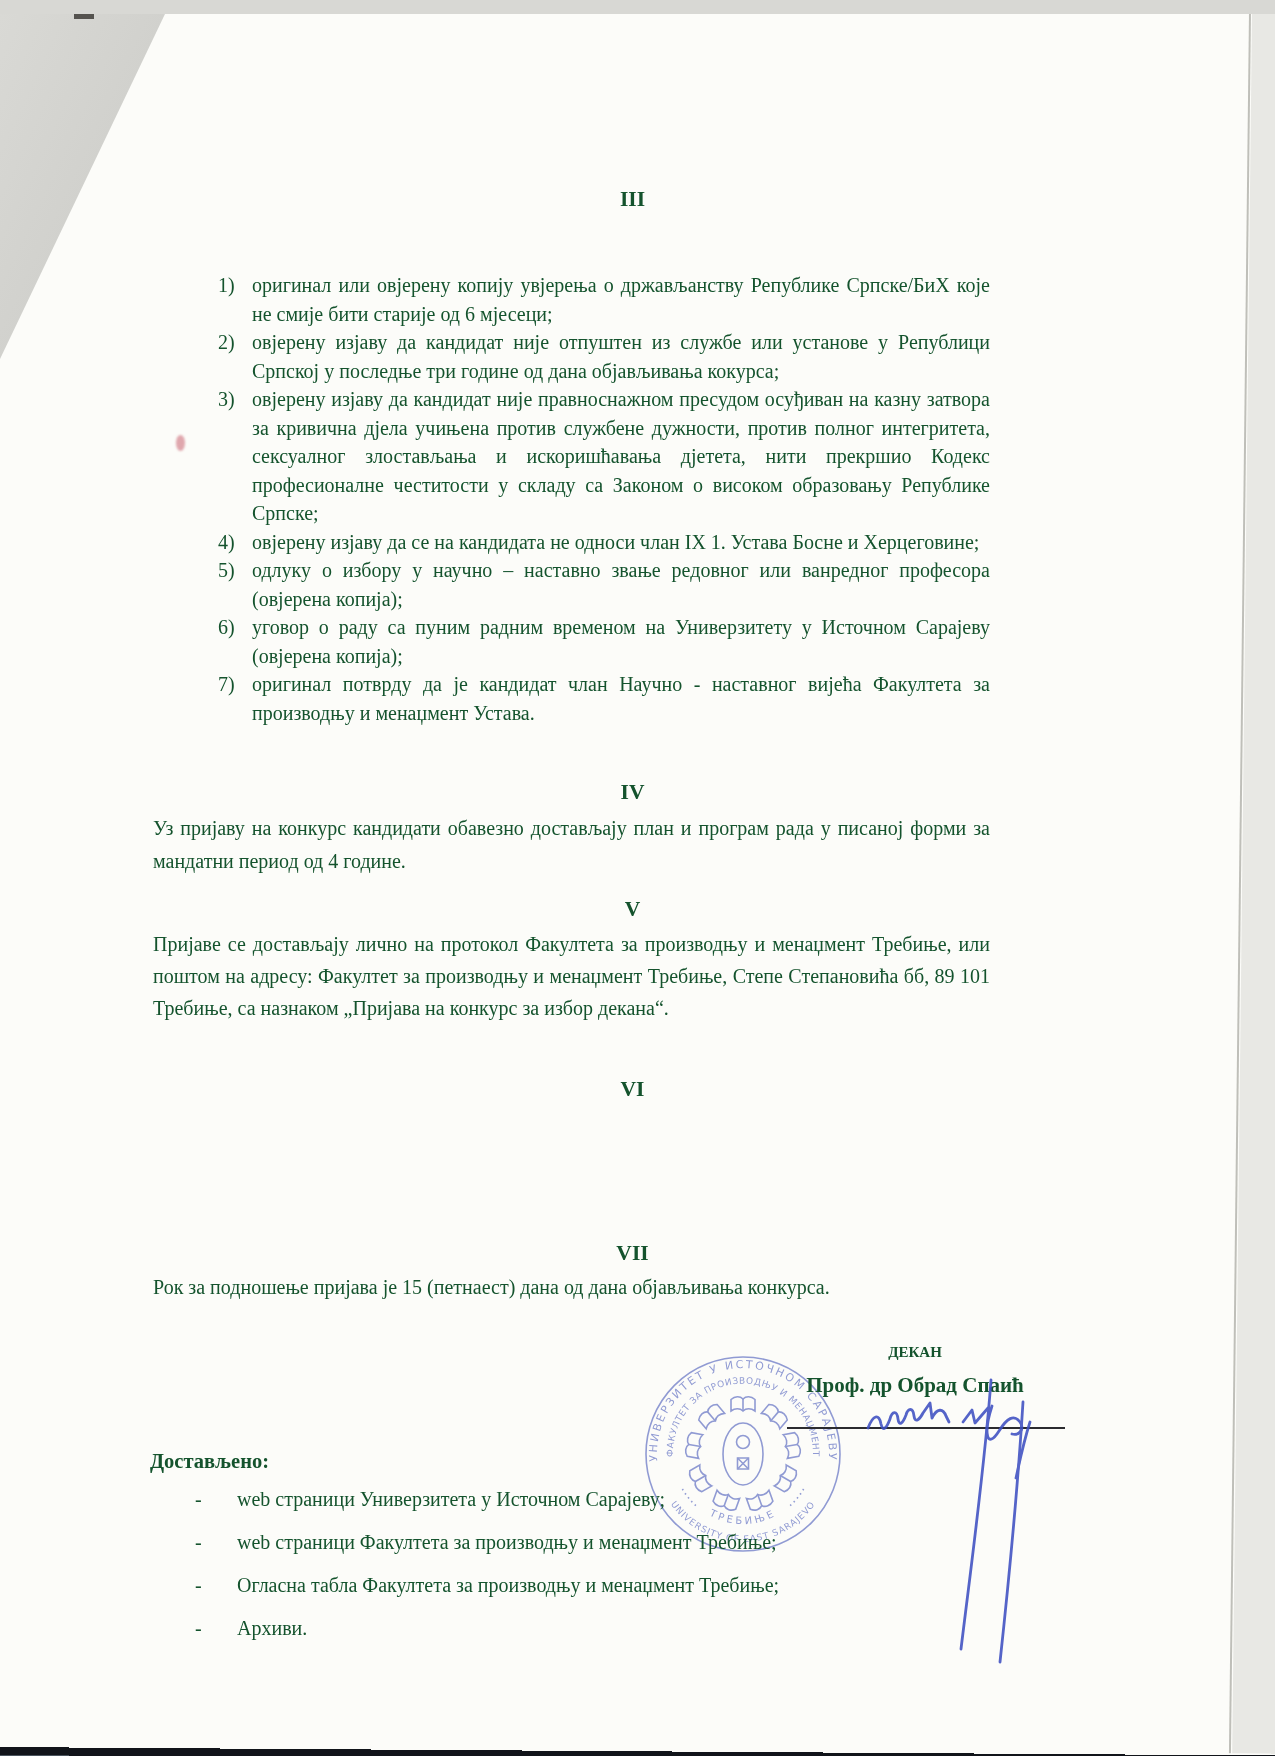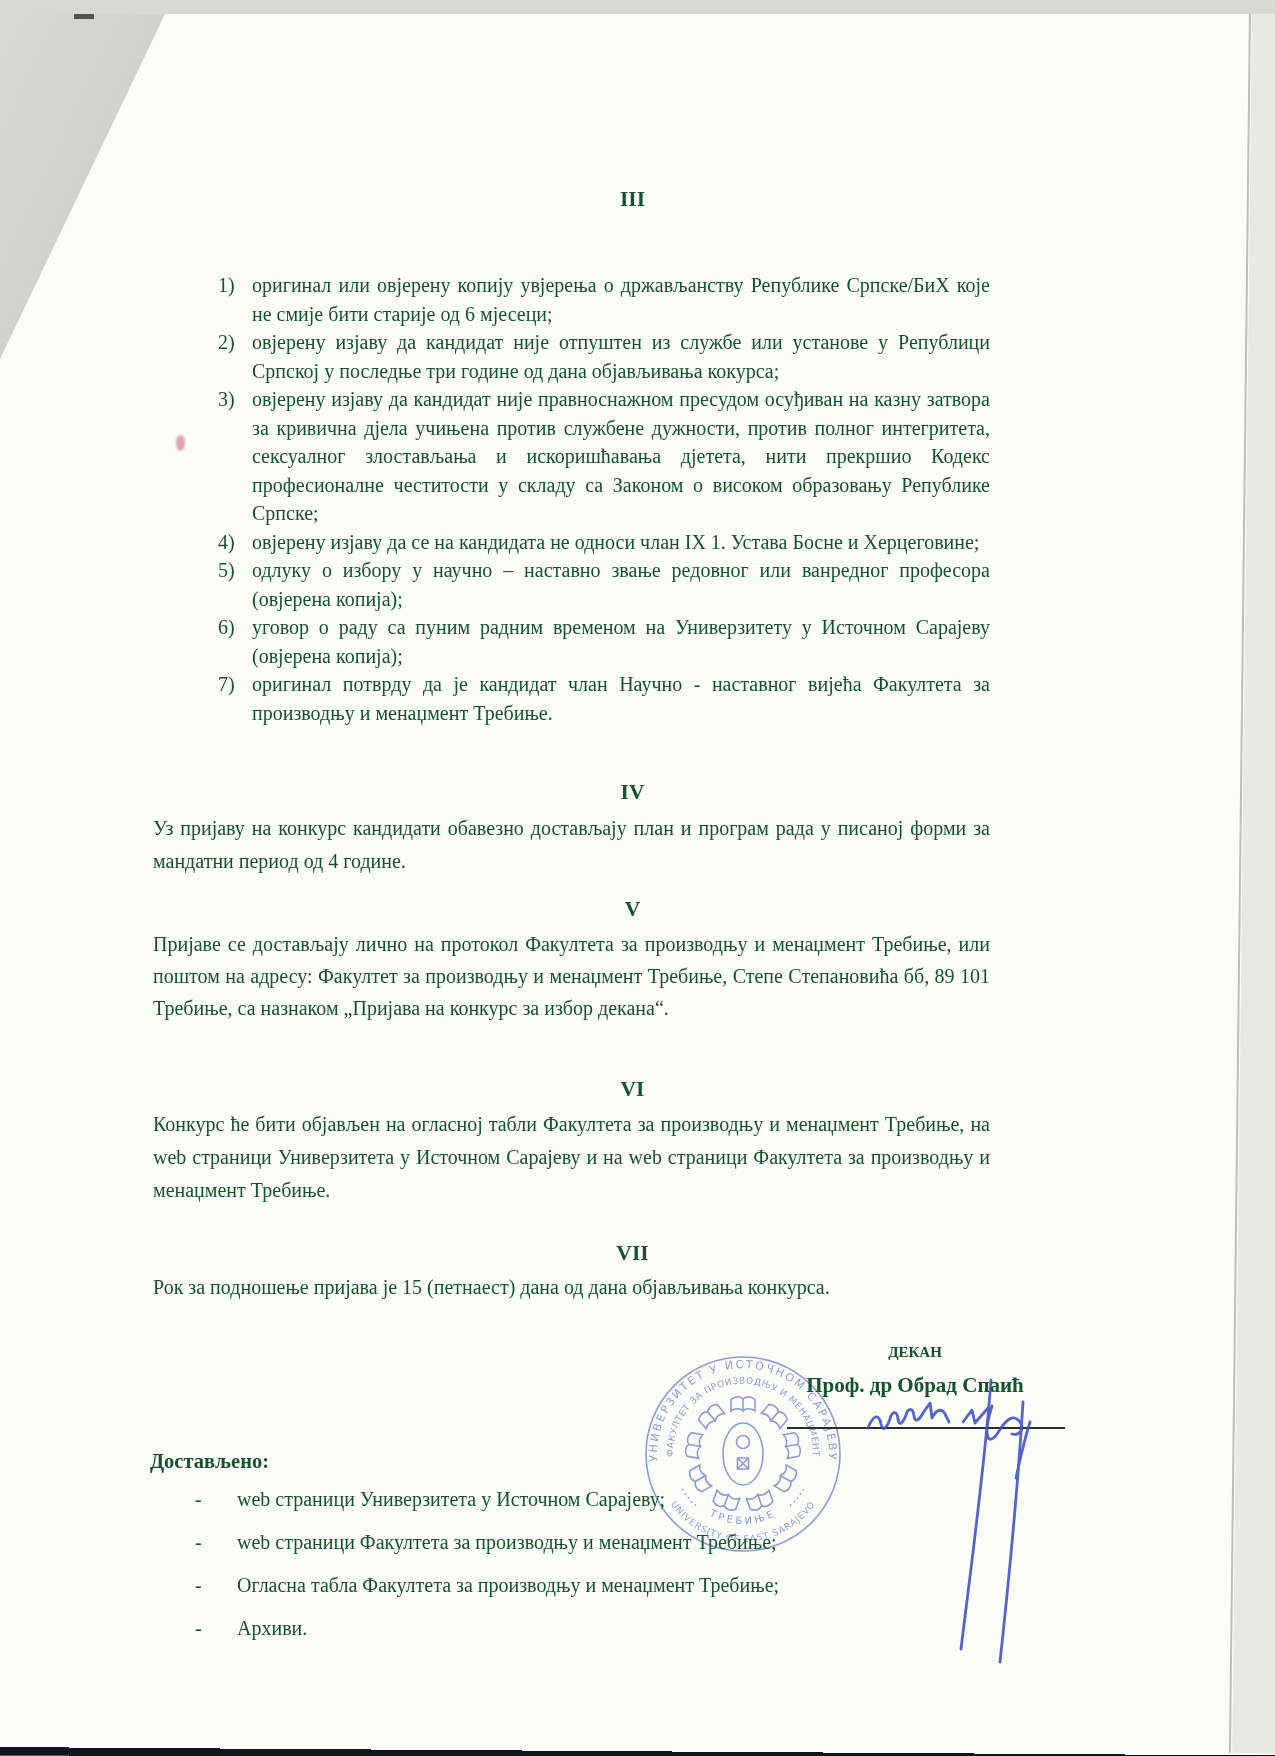--- a/index.html
+++ b/index.html
@@ -82,32 +82,31 @@
     <li>
       <span class="num">5)</span>
       <span class="itext">одлуку о избору у научно – наставно звање редовног или ванредног професора (овјерена копија);</span>
     </li>
     <li>
       <span class="num">6)</span>
       <span class="itext">уговор о раду са пуним радним временом на Универзитету у Источном Сарајеву (овјерена копија);</span>
     </li>
     <li>
       <span class="num">7)</span>
-      <span class="itext">оригинал потврду да је кандидат члан Научно - наставног вијећа Факултета за производњу и менаџмент Требиње.</span>
+      <span class="itext">оригинал потврду да је кандидат члан Научно - наставног вијећа Факултета за производњу и менаџмент Устава.</span>
     </li>
   </ol>
 
   <div class="sec-head" style="top:765px">IV</div>
   <div class="jpara" style="top:798px; line-height:33px">Уз пријаву на конкурс кандидати обавезно достављају план и програм рада у писаној форми за мандатни период од 4 године.</div>
 
   <div class="sec-head" style="top:882px">V</div>
   <div class="jpara" style="top:914px; line-height:32px">Пријаве се достављају лично на протокол Факултета за производњу и менаџмент Требиње, или поштом на адресу: Факултет за производњу и менаџмент Требиње, Степе Степановића бб, 89 101 Требиње, са назнаком „Пријава на конкурс за избор декана“.</div>
 
   <div class="sec-head" style="top:1062px">VI</div>
-  <div class="jpara" style="top:1094px; line-height:33px">Конкурс ће бити објављен на огласној табли Факултета за производњу и менаџмент Требиње, на web страници Универзитета у Источном Сарајеву и на web страници Факултета за производњу и менаџмент Требиње.</div>
 
   <div class="sec-head" style="top:1226px">VII</div>
   <div class="jpara" style="top:1258px; line-height:30px">Рок за подношење пријава је 15 (петнаест) дана од дана објављивања конкурса.</div>
 
   <svg class="stamp-svg" width="200" height="200" viewBox="0 0 200 200">
     <defs>
       <path id="arc-outer-top" d="M 16.9 122.3 A 86 86 0 1 1 183.1 122.3" fill="none"></path>
       <path id="arc-outer-bottom" d="M 25.4 146.6 A 88 88 0 0 0 174.6 146.6" fill="none"></path>
       <path id="arc-inner-top" d="M 30.3 106.1 A 70 70 0 1 1 169.7 106.1" fill="none"></path>
       <path id="arc-inner-bottom" d="M 59.8 157.3 A 70 70 0 0 0 140.2 157.3" fill="none"></path>

